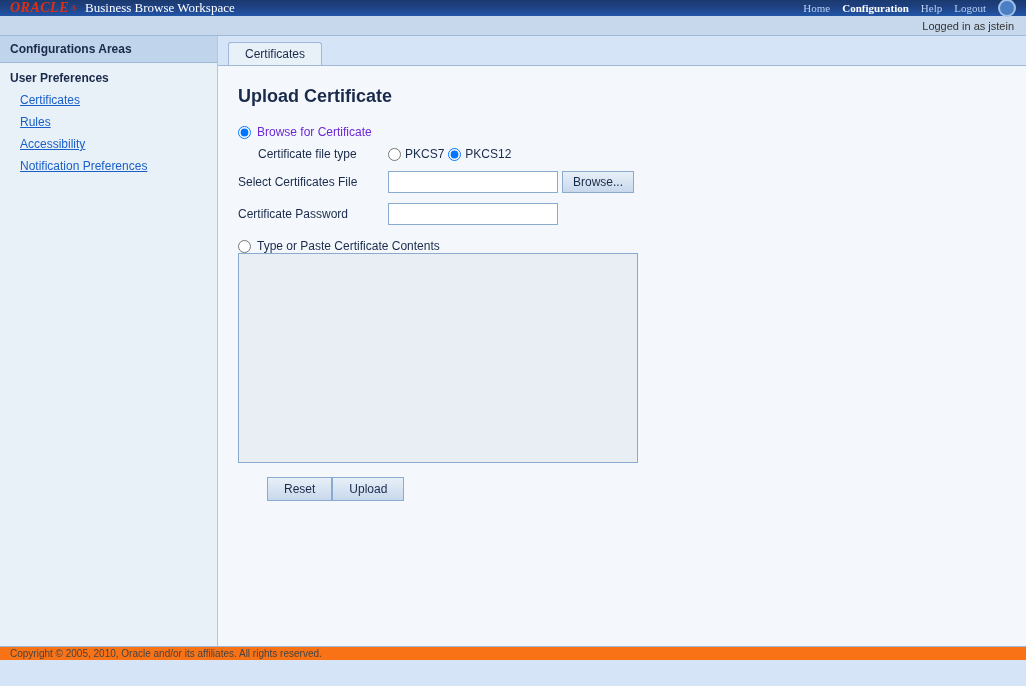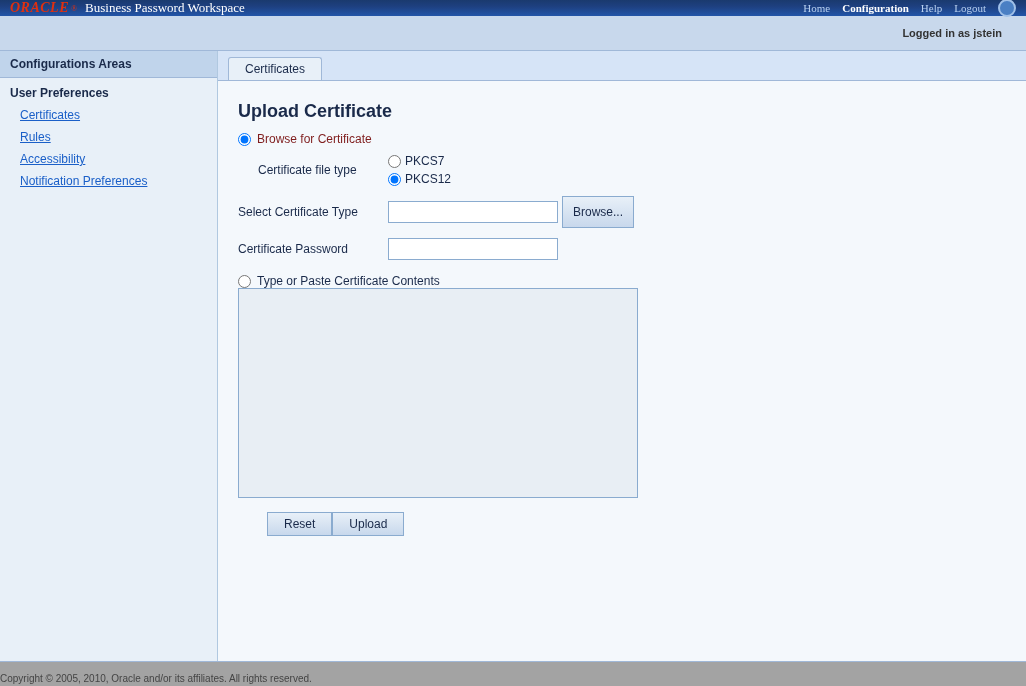--- a/index.html
+++ b/index.html
@@ -61,27 +61,26 @@
       width: 18px;
       height: 18px;
       background: #4a7fc4;
       border-radius: 50%;
       border: 2px solid #a0c0e8;
     }
 
     
     #subheader {
       background: #c8d8ec;
-      height: 35px;
+      height: 20px;
       display: flex;
       align-items: center;
       justify-content: flex-end;
-      padding-right: 24px;
+      padding-right: 12px;
       border-bottom: 1px solid #a0b8d8;
-      font-weight: bold;
     }
     .logged-in-text {
       font-size: 11px;
       color: #333;
     }
 
     
     #main {
       display: flex;
       height: calc(686px - 32px - 22px - 22px);
@@ -147,51 +146,51 @@
     }
     .content-main {
       padding: 20px 20px;
       background: #f4f8fc;
       flex: 1;
     }
     .page-title {
       font-size: 18px;
       font-weight: bold;
       color: #1a2a4a;
-      margin-bottom: 10px;
+      margin-bottom: 18px;
     }
     .radio-row {
       display: flex;
       align-items: center;
       margin-bottom: 8px;
     }
     .radio-row input[type="radio"] {
       margin-right: 6px;
     }
     .radio-label {
       font-size: 12px;
-      color: #7f1d1d;
+      color: #6d28d9;
     }
     .indent-section {
       margin-left: 20px;
       margin-bottom: 10px;
     }
     .file-type-row {
       display: flex;
       align-items: center;
       margin-bottom: 4px;
     }
     .file-type-label {
       font-size: 12px;
       color: #1a2a4a;
       width: 130px;
     }
     .file-type-options {
       display: flex;
-      flex-direction: column;
+      flex-direction: row;
       gap: 4px;
     }
     .file-type-option {
       display: flex;
       align-items: center;
       gap: 4px;
       font-size: 12px;
       color: #1a2a4a;
     }
 
@@ -215,21 +214,21 @@
       padding: 2px 4px;
     }
     .browse-btn {
       margin-left: 4px;
       padding: 2px 10px;
       background: linear-gradient(180deg, #e8f0f8 0%, #c8d8ec 100%);
       border: 1px solid #8aabcf;
       font-size: 12px;
       cursor: pointer;
       color: #1a2a4a;
-      height: 32px;
+      height: 22px;
     }
     .cert-pass-row {
       display: flex;
       align-items: center;
       margin-bottom: 14px;
     }
     .cert-pass-label {
       font-size: 12px;
       color: #1a2a4a;
       width: 150px;
@@ -275,42 +274,42 @@
       background: linear-gradient(180deg, #e8f0f8 0%, #c8d8ec 100%);
       border: 1px solid #8aabcf;
       font-size: 12px;
       cursor: pointer;
       color: #1a2a4a;
       height: 24px;
     }
 
     
     #footer {
-      background: #a3a3a3;
-      height: 34px;
-      display: flex;
-      align-items: center;
-      padding-left: 0;
+      background: #f97316;
+      height: 14px;
+      display: flex;
+      align-items: center;
+      padding-left: 10px;
       border-top: 1px solid #a0b8d8;
     }
     .footer-text {
       font-size: 10px;
       color: #444;
     }
   </style>
 </head>
 <body>
 
 <div id="header">
   <div id="header-left">
     <div id="oracle-logo">
       <span class="oracle-text">ORACLE</span>
         <span class="oracle-reg">®</span>
     </div>
-    <span class="app-title">Business Password Workspace</span>
+    <span class="app-title">Business Browse Workspace</span>
   </div>
   <div id="header-right">
     <span class="header-link">Home</span>
     <span class="header-link active">Configuration</span>
     <span class="header-link">Help</span>
     <span class="header-link">Logout</span>
     <div class="header-icon"></div>
   </div>
 </div>
 
@@ -351,21 +350,21 @@
             </div>
             <div class="file-type-option">
               <input type="radio" name="cert-type" id="pkcs12-radio" checked="" style="">
               <label for="pkcs12-radio">PKCS12</label>
             </div>
           </div>
         </div>
       </div>
 
       <div class="cert-file-row">
-        <span class="cert-file-label">Select Certificate Type</span>
+        <span class="cert-file-label">Select Certificates File</span>
         <input type="text" class="cert-file-input" style="">
         <button class="browse-btn">Browse...</button>
       </div>
 
       <div class="cert-pass-row">
         <span class="cert-pass-label">Certificate Password</span>
         <input type="password" class="cert-pass-input" style="">
       </div>
 
       <div class="paste-radio-row">

